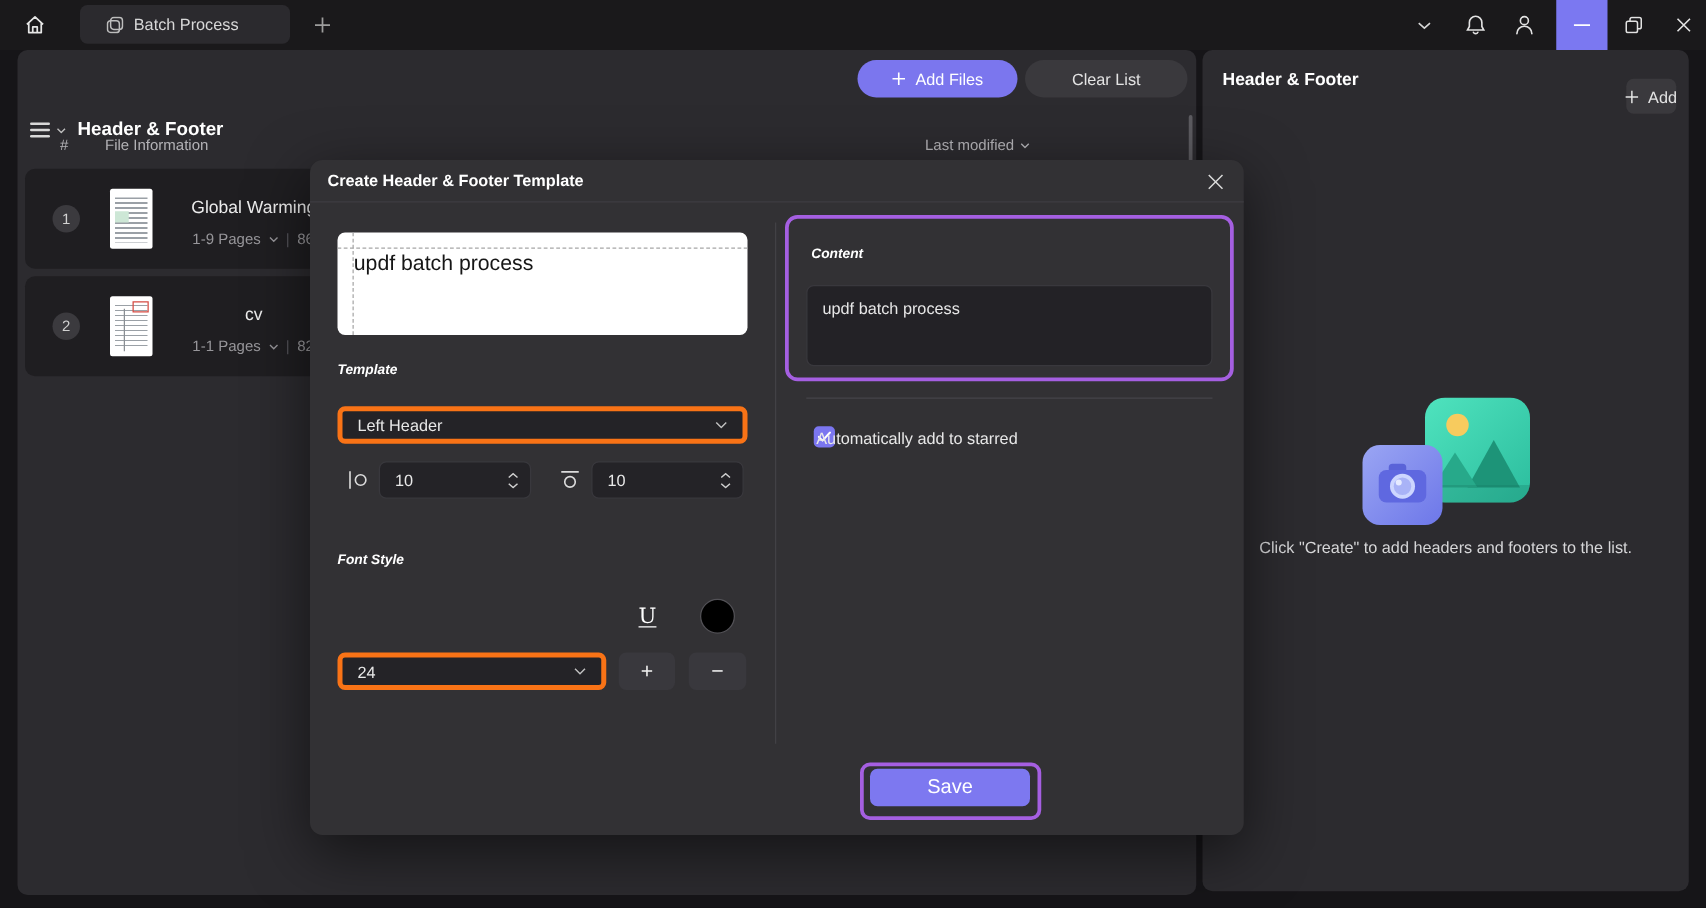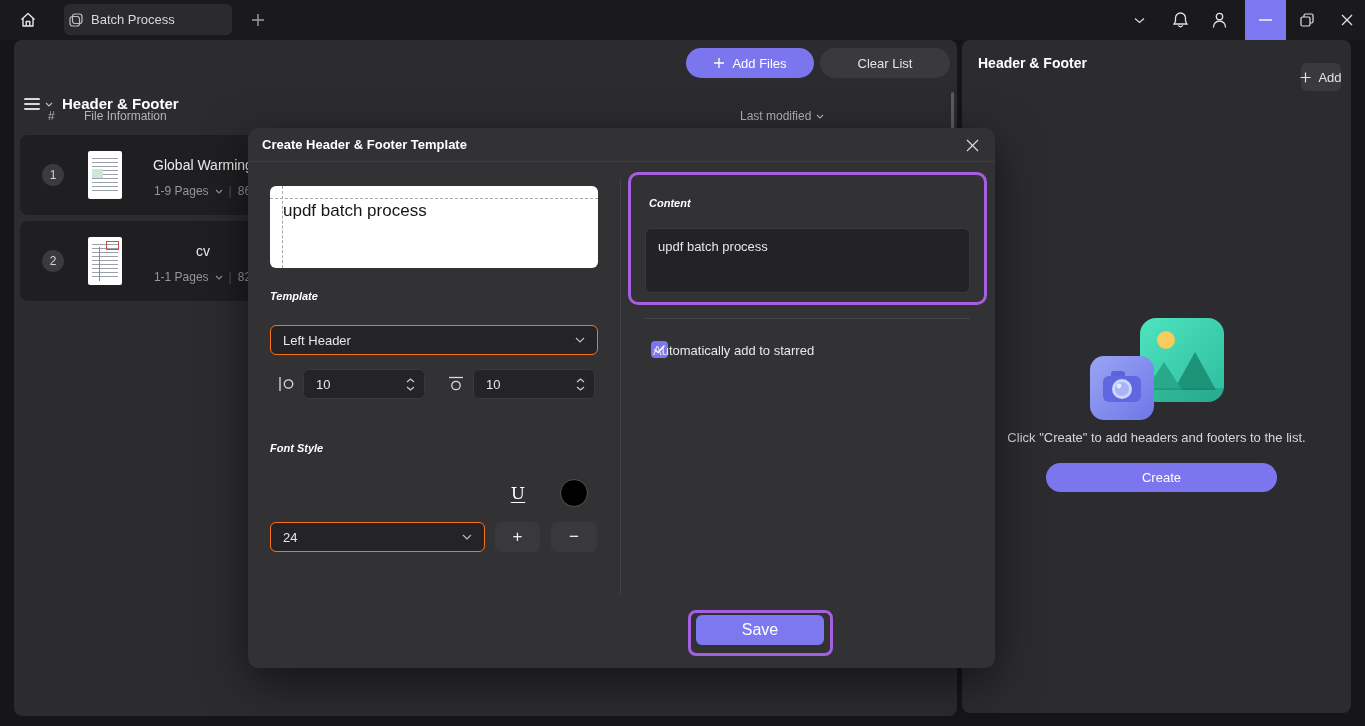--- a/index.html
+++ b/index.html
@@ -5,21 +5,21 @@
   html,body{margin:0;padding:0;background:#0e0d0f;}
   .screen{position:relative;width:1365px;height:726px;background:#161518;overflow:hidden;
           font-family:"Liberation Sans",sans-serif;color:#e8e8e8;-webkit-font-smoothing:antialiased;}
   svg{display:block}
 
   
   .titlebar{position:absolute;top:0;left:0;right:0;height:40px;background:#1a191b;}
   .tb-btn{position:absolute;top:0;height:40px;width:41px;display:flex;align-items:center;justify-content:center;cursor:pointer;}
   .home-btn{left:8px;width:40px;}
   .tab{position:absolute;left:64px;top:4px;width:168px;height:31px;background:#2b2a2e;border-radius:6px;
-       display:flex;align-items:center;gap:8px;padding:0 5px;box-sizing:border-box;}
+       display:flex;align-items:center;gap:8px;padding:0 21px;box-sizing:border-box;}
   .tab-label{font-size:13px;color:#d8d8d8;white-space:nowrap;}
   .newtab{left:240px;width:36px;}
   .min-btn{background:#7b78f1;}
 
   
   .panel{position:absolute;background:#2c2b2f;border-radius:8px;}
   .left-panel{left:14px;top:40px;width:943px;height:676px;}
   .right-panel{left:962px;top:40px;width:389px;height:673px;}
 
   .lp-title{position:absolute;left:48px;top:55px;font-size:15px;font-weight:bold;color:#fff;}
@@ -65,21 +65,21 @@
   .dlg-titlebar{position:absolute;left:0;right:0;top:0;height:33px;border-bottom:1px solid #3e3d41;}
   .dlg-title{position:absolute;left:14px;top:9px;font-size:13px;font-weight:bold;color:#fff;}
   .dlg-close{position:absolute;right:8px;top:3px;width:30px;height:28px;display:flex;align-items:center;justify-content:center;cursor:pointer;}
 
   .preview{position:absolute;left:22px;top:58px;width:328px;height:82px;background:#fff;border-radius:6px;overflow:hidden;}
   .dash-h{position:absolute;left:0;right:0;top:12px;border-top:1px dashed #a6a6a6;}
   .dash-v{position:absolute;top:0;bottom:0;left:12px;border-left:1px dashed #a6a6a6;}
   .preview-text{position:absolute;left:13px;top:15px;font-size:17px;color:#161616;}
 
   .dlg-label{position:absolute;font-size:11px;font-weight:bold;color:#fff;font-style:italic;}
-  .select{position:absolute;height:30px;background:#242327;border:1px solid #f97316;border-radius:6px;box-sizing:border-box;
+  .select{position:absolute;height:30px;background:#242327;border:4px solid #f97316;border-radius:6px;box-sizing:border-box;
           display:flex;align-items:center;padding:0 12px;font-size:13px;color:#e8e8e8;cursor:pointer;}
   .select .chev{margin-left:auto;}
   .spin{position:absolute;height:30px;width:122px;background:#242327;border:1px solid #39383d;border-radius:6px;box-sizing:border-box;
         display:flex;align-items:center;}
   .spin input{background:transparent;border:none;outline:none;color:#e8e8e8;font-size:13px;width:80px;
               padding:0 0 0 12px;font-family:"Liberation Sans",sans-serif;}
   .spin .steppers{margin-left:auto;margin-right:9px;display:flex;flex-direction:column;gap:3px;cursor:pointer;}
   .mgn-icon{position:absolute;width:18px;height:18px;}
 
   .sq-btn{position:absolute;height:30px;background:#39383d;border-radius:6px;display:flex;align-items:center;
@@ -302,23 +302,20 @@
           <rect x="25" y="53" width="14" height="9" rx="3" fill="#5a63d8"></rect>
           <rect x="17" y="58" width="38" height="26" rx="6" fill="#5f68e0"></rect>
           <circle cx="36" cy="71" r="10" fill="#cdd6ff"></circle>
           <circle cx="36" cy="71" r="7" fill="#a9b3f7"></circle>
           <circle cx="33" cy="68" r="2.4" fill="#e6ebff"></circle>
         </g>
       </svg>
     </div>
 
     <div class="rp-hint">Click "Create" to add headers and footers to the list.</div>
-    <div class="btn btn-primary rp-create-btn">
-      <span>Create</span>
-    </div>
   </div>
 
   <div class="dialog">
     <div class="dlg-titlebar">
       <div class="dlg-title">Create Header &amp; Footer Template</div>
       <div class="dlg-close">
         <span>
           <svg width="13" height="13" viewBox="0 0 13 13" stroke="#d9d9d9" stroke-width="1.2">
               <path d="M1 1 L12 12 M12 1 L1 12"></path>
             </svg>

